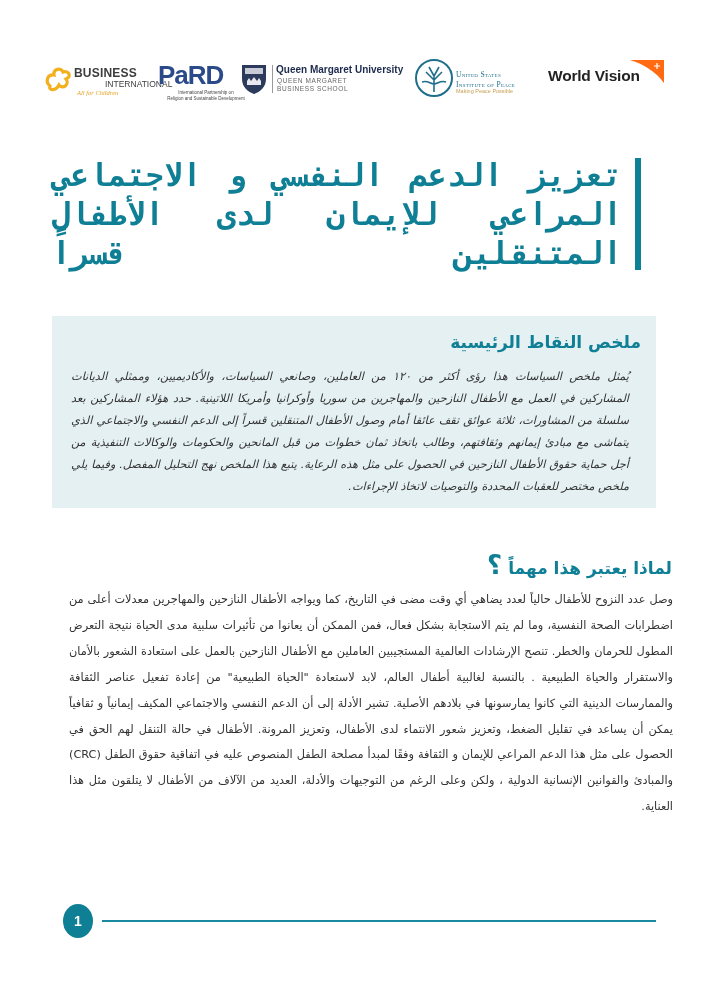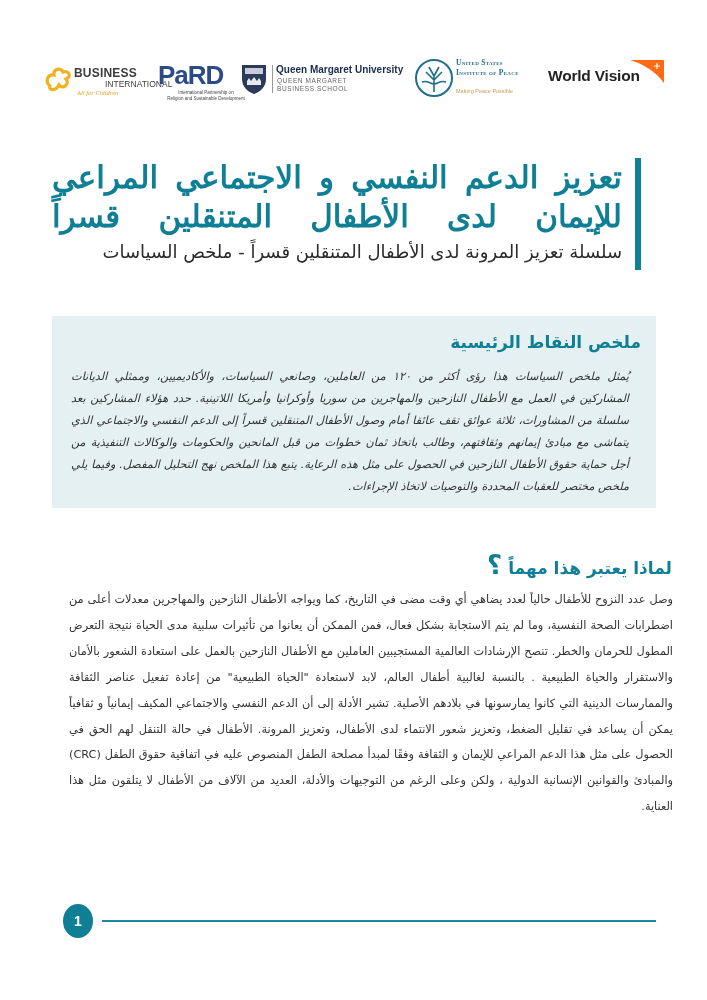--- a/index.html
+++ b/index.html
@@ -19,31 +19,31 @@
   .pard .small { position: absolute; left: 0; top: 32px; font-family: "Liberation Sans", sans-serif; font-size: 4.5px; color: #444; line-height: 6px; width: 100px; text-align: center; }
 
   .qmu { left: 196px; width: 180px; }
   .qmu svg { position: absolute; left: 0; top: 5px; }
   .qmu .divider { position: absolute; left: 32px; top: 7px; width: 1px; height: 28px; background: #999; }
   .qmu .name1 { position: absolute; left: 36px; top: 6px; font-family: Liberation Sans, sans-serif; font-size: 10px; font-weight: bold; color: #1c2a4e; white-space: nowrap; }
   .qmu .name2 { position: absolute; left: 37px; top: 19px; font-family: "Liberation Sans", sans-serif; font-size: 6.5px; color: #666; line-height: 7.5px; letter-spacing: 0.6px; }
 
   .usip { left: 370px; width: 130px; }
   .usip svg { position: absolute; left: 0; top: 0; }
-  .usip .name1 { position: absolute; left: 42px; top: 0; font-family: "Liberation Serif", serif; font-size: 7.5px; color: #1e6e8c; letter-spacing: 0.3px; font-variant: small-caps; line-height: 10px; font-weight: bold; }
+  .usip .name1 { position: absolute; left: 42px; top: 12px; font-family: "Liberation Serif", serif; font-size: 7.5px; color: #1e6e8c; letter-spacing: 0.3px; font-variant: small-caps; line-height: 10px; }
   .usip .tag { position: absolute; left: 42px; top: 30px; font-family: "Liberation Sans", sans-serif; font-size: 5.5px; color: #c6a056; }
 
   .wv { left: 504px; width: 118px; }
   .wv .name { position: absolute; left: 0; top: 9px; font-family: "Liberation Sans", sans-serif; font-size: 15.5px; font-weight: bold; color: #222; white-space: nowrap; letter-spacing: -0.2px; }
   .wv svg { position: absolute; left: 82px; top: 2px; }
 
   
   .title-block { position: absolute; top: 158px; left: 52px; width: 570px; direction: rtl; text-align: right; }
   .title-bar { position: absolute; top: 158px; left: 635px; width: 6px; height: 112px; background: #0f8197; }
-  .title { font-family: Liberation Sans, sans-serif; font-weight: bold; font-size: 31px; line-height: 39px; color: #0f7f95; margin: 0; text-align: justify; text-align-last: justify; }
+  .title { font-family: Liberation Mono, monospace; font-weight: bold; font-size: 31px; line-height: 39px; color: #0f7f95; margin: 0; text-align: justify; text-align-last: justify; }
   .subtitle { font-family: "DejaVu Sans", sans-serif; font-size: 18px; line-height: 28px; color: #2a2a2a; margin: 2px 0 0 0; font-weight: normal; }
 
   
   .summary-box { position: absolute; top: 316px; left: 52px; width: 604px; height: 192px; background: #e5f0f2; direction: rtl; box-sizing: border-box; padding: 14px 15px 0 7px; }
   .summary-heading { font-weight: bold; font-size: 17px; color: #0f7f95; margin: 0 0 8px 0; line-height: 24px; }
   .summary-text { font-size: 11.3px; line-height: 22px; color: #333; text-align: justify; text-align-last: right; margin: 12px; font-style: italic; }
 
   
   .why-heading { position: absolute; top: 534px; left: 52px; width: 604px; direction: rtl; text-align: right; font-weight: bold; font-size: 17px; color: #0f7f95; margin: 16px; line-height: 30px; }
   .why-heading .q { font-size: 26px; color: #0f7f95; }
@@ -105,21 +105,20 @@
     <svg width="36" height="24" viewBox="0 0 36 24">
       <path d="M0 0 H34 V23 C26 12 14 4 0 0 Z" fill="#ff6a13"></path>
       <path d="M27 3 V9 M24 6 H30" stroke="#ffffff" stroke-width="1.2"></path>
     </svg>
   </div>
 </div>
 
 <div class="title-bar"></div>
 <div class="title-block">
   <h1 class="title">تعزيز الدعم النفسي و الاجتماعي المراعي للإيمان لدى الأطفال المتنقلين قسراً</h1>
-  <h2 class="subtitle">سلسلة تعزيز المرونة لدى الأطفال المتنقلين قسراً - ملخص السياسات</h2>
 </div>
 
 <div class="summary-box">
   <h3 class="summary-heading">ملخص النقاط الرئيسية</h3>
   <p class="summary-text">يُمثل ملخص السياسات هذا رؤى أكثر من ١٢٠ من العاملين، وصانعي السياسات، والأكاديميين، وممثلي الديانات المشاركين في العمل مع الأطفال النازحين والمهاجرين من سوريا وأوكرانيا وأمريكا اللاتينية. حدد هؤلاء المشاركين بعد سلسلة من المشاورات، ثلاثة عوائق تقف عائقا أمام وصول الأطفال المتنقلين قسراً إلى الدعم النفسي والاجتماعي الذي يتماشى مع مبادئ إيمانهم وثقافتهم، وطالب باتخاذ ثمان خطوات من قبل المانحين والحكومات والوكالات التنفيذية من أجل حماية حقوق الأطفال النازحين في الحصول على مثل هذه الرعاية. يتبع هذا الملخص نهج التحليل المفصل. وفيما يلي ملخص مختصر للعقبات المحددة والتوصيات لاتخاذ الإجراءات.</p>
 </div>
 
 <h3 class="why-heading">
   <span>لماذا يعتبر هذا مهماً</span>
   <span class="q">؟</span>

